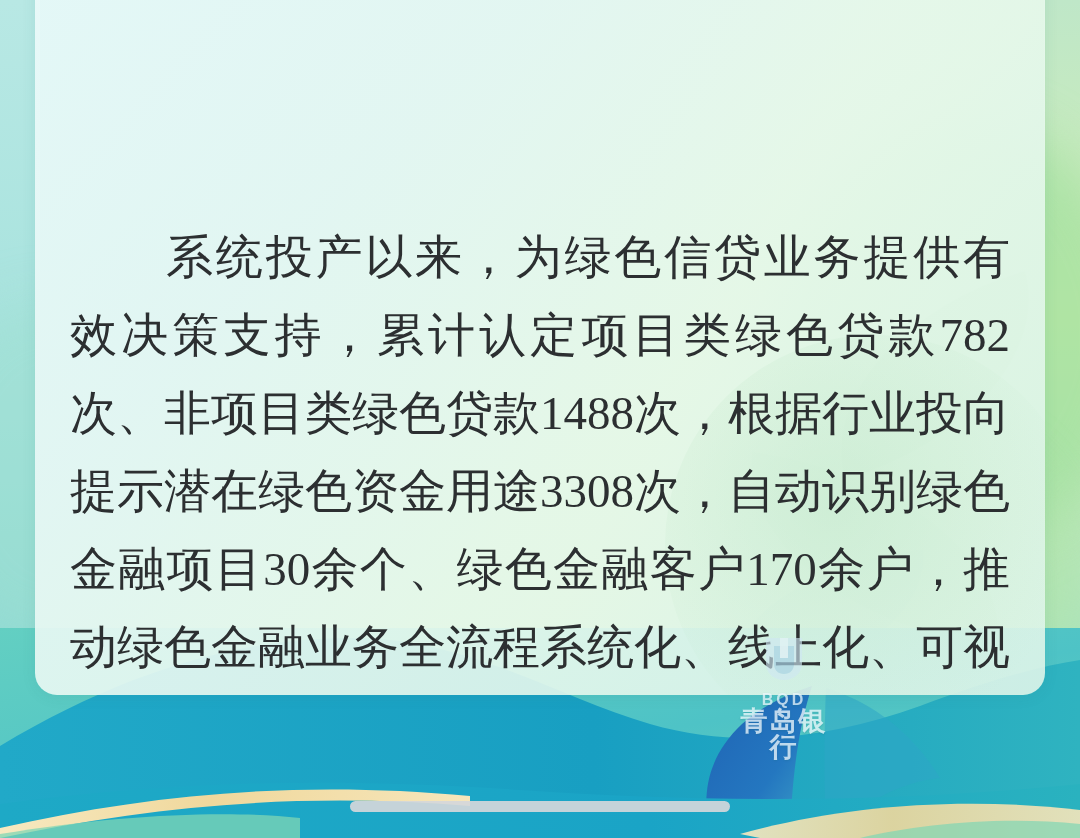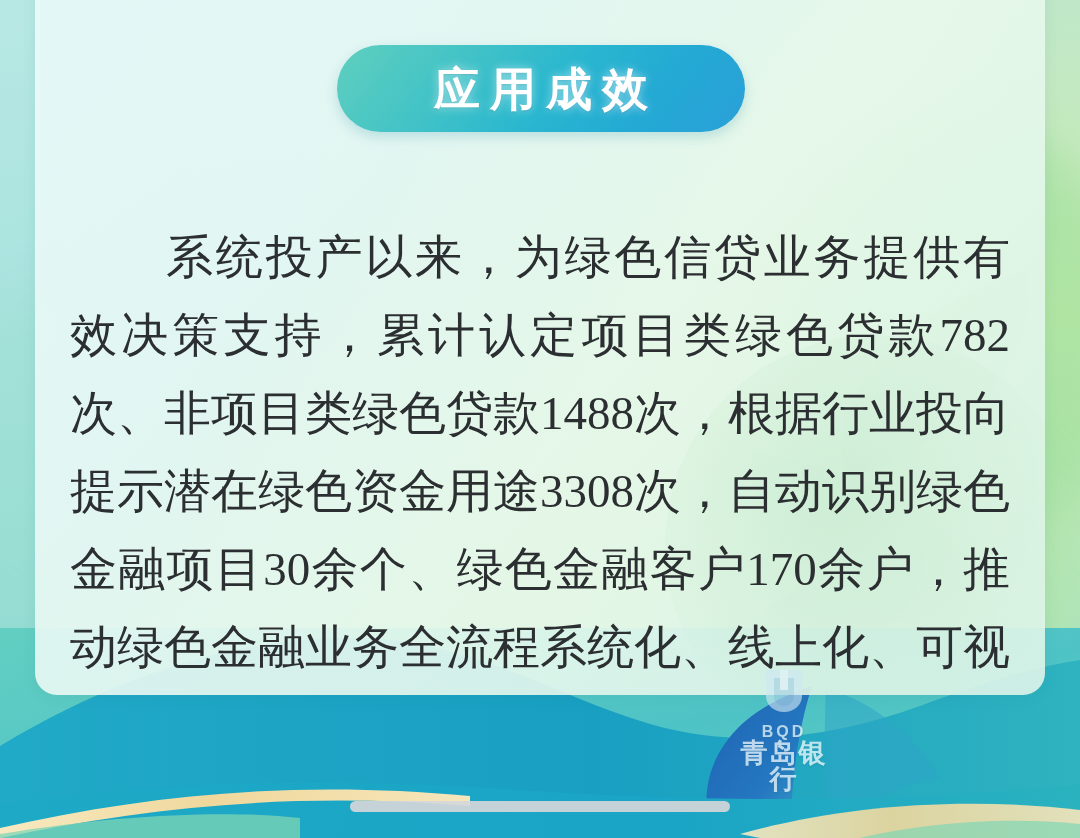--- a/index.html
+++ b/index.html
@@ -169,21 +169,21 @@
     text-align-last: left;
     text-indent: 96px;
     font-family: "Liberation Serif", "DejaVu Serif", serif;
     font-weight: 500;
   }
 
   
   .watermark {
     position: absolute;
     left: 728px;
-    top: 664px;
+    top: 632px;
     width: 112px;
     text-align: center;
     opacity: .75;
   }
   .wm-mark {
     width: 54px;
     height: 54px;
     margin: 0 auto 2px;
   }
   .wm-bqd {
@@ -280,23 +280,20 @@
       <path d="M1080 182 C 960 168, 840 178, 740 206 L760 210 L1080 210 Z" fill="url(#gSand)" opacity=".9"></path>
 
       <path d="M0 206 C 120 186, 230 182, 300 190 L300 210 L0 210 Z" fill="#7fd6b4" opacity=".75"></path>
       <path d="M1080 196 C 1000 188, 920 196, 860 210 L1080 210 Z" fill="#7fd6b4" opacity=".7"></path>
     </svg>
   </div>
 
   <div class="card">
     <div class="card-inner-tint"></div>
 
-    <div class="title-pill">
-      <span class="title-text">应用成效</span>
-    </div>
 
     <p class="body-text">系统投产以来，为绿色信贷业务提供有效决策支持，累计认定项目类绿色贷款782次、非项目类绿色贷款1488次，根据行业投向提示潜在绿色资金用途3308次，自动识别绿色金融项目30余个、绿色金融客户170余户，推动绿色金融业务全流程系统化、线上化、可视化转型，助力绿色信贷余额快速增长。</p>
   </div>
 
   <div class="watermark">
     <svg class="wm-mark" viewBox="0 0 54 54" xmlns="http://www.w3.org/2000/svg">
       <path d="M9 6 h36 a0 0 0 0 1 0 0 v26 c0 9 -8 16 -18 16 S9 41 9 32 Z" fill="#cfe7f2" opacity=".85"></path>
       <path d="M17 14 h20 v18 c0 6 -4 10 -10 10 s-10 -4 -10 -10 Z" fill="#8fc2dd" opacity=".55"></path>
       <path d="M23 6 h8 v20 h-8 Z" fill="#e6f3fa" opacity=".9"></path>
     </svg>

